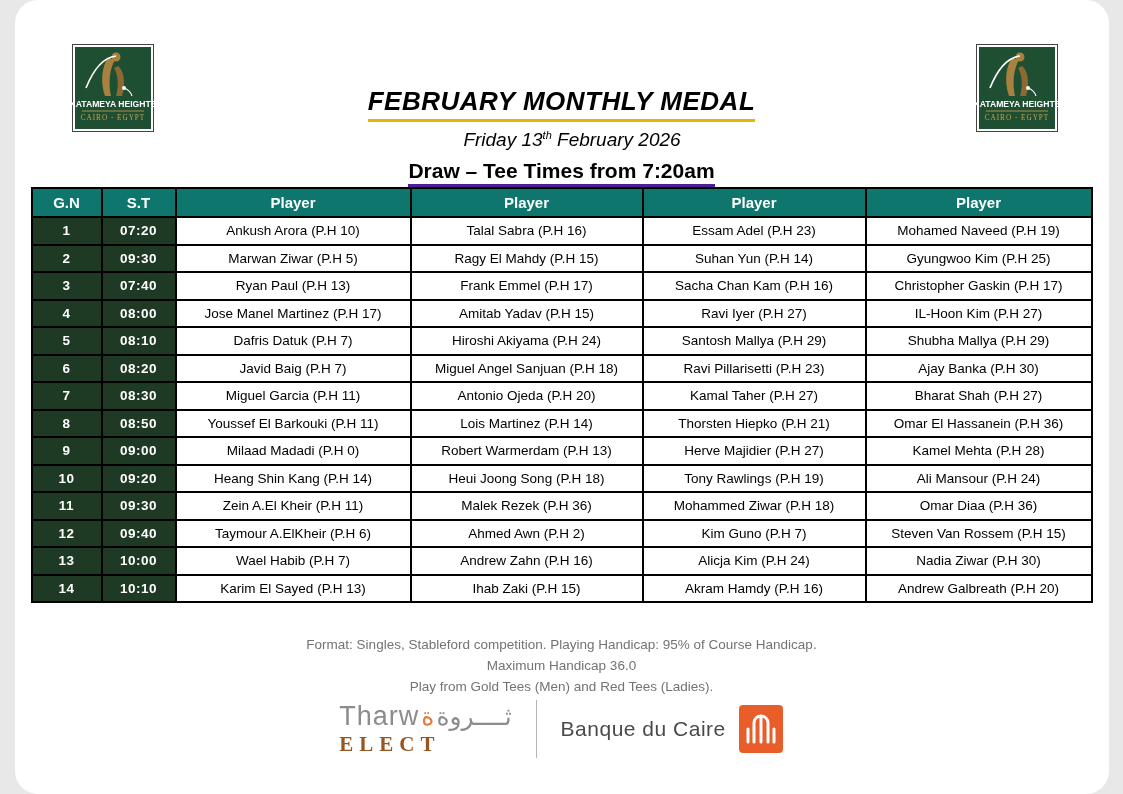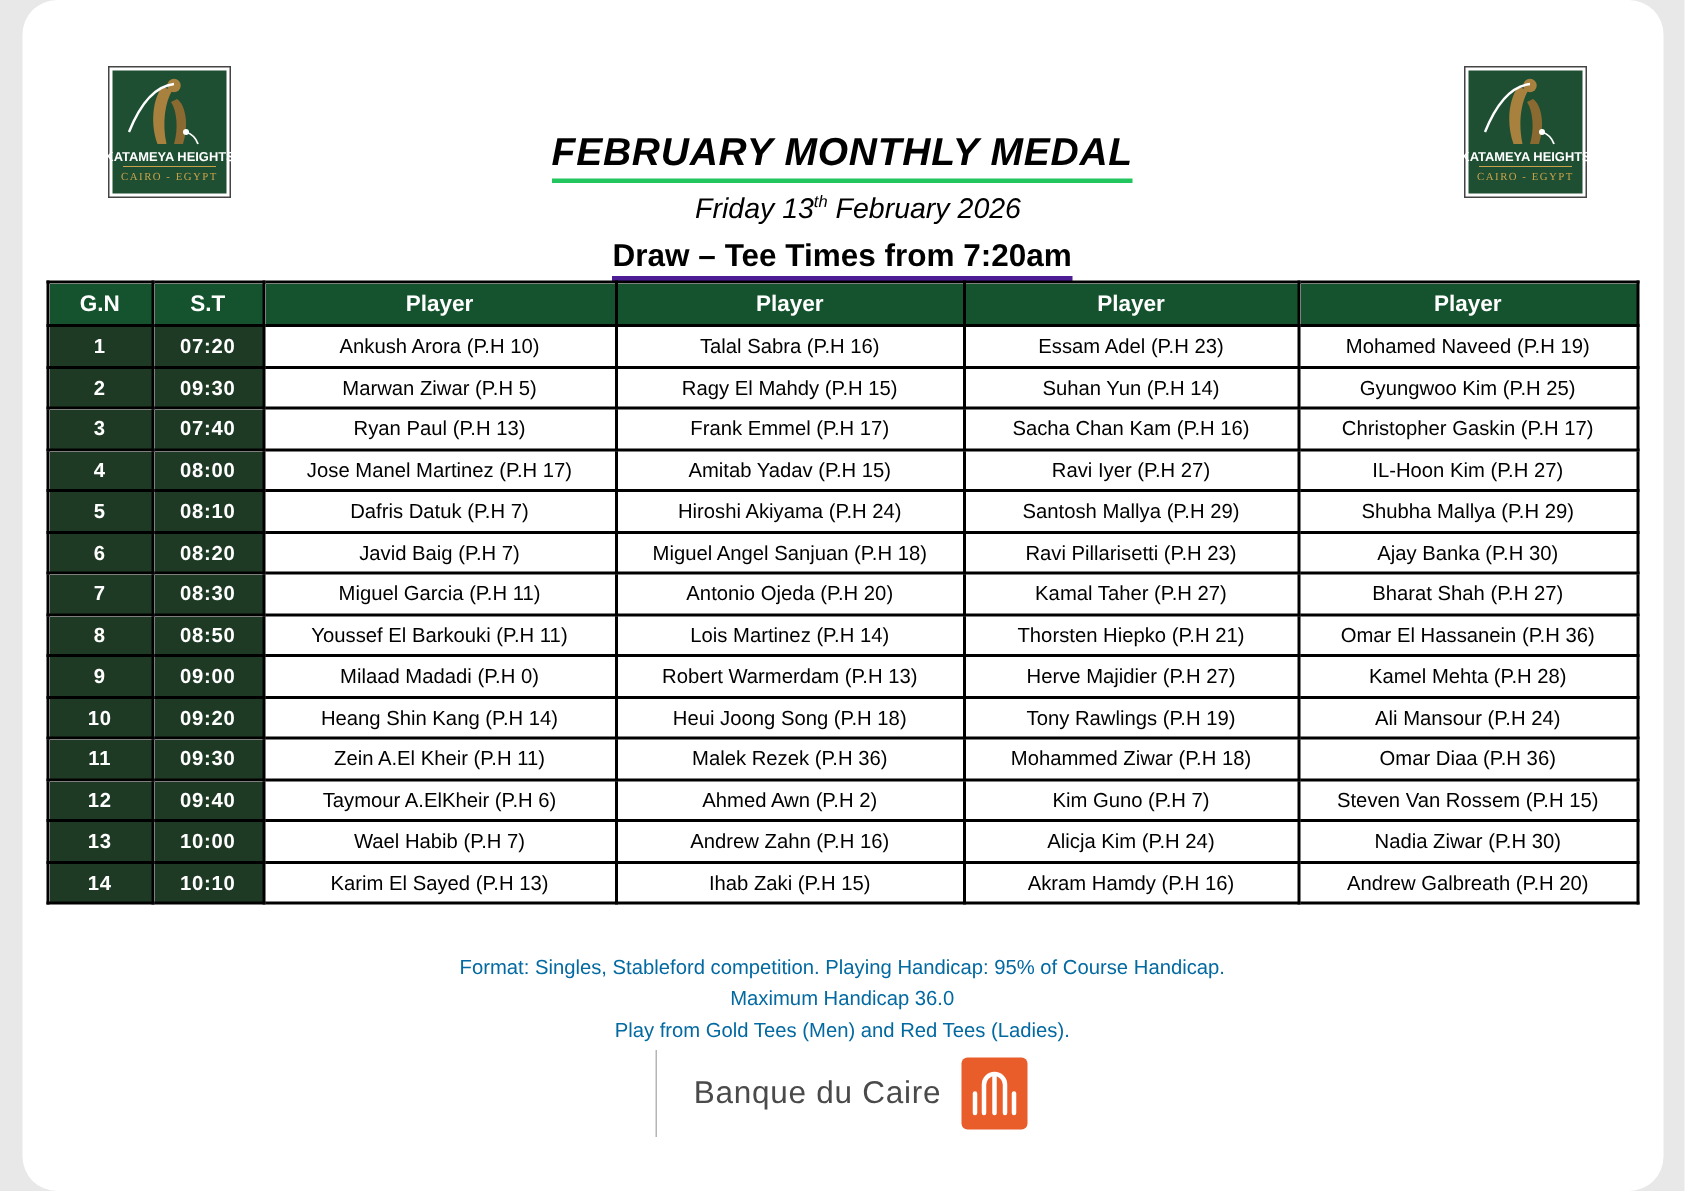--- a/index.html
+++ b/index.html
@@ -18,21 +18,21 @@
   .club-logo { position: absolute; top: 44px; width: 82px; height: 88px; }
   .club-logo.left  { left: 57px; }
   .club-logo.right { left: 961px; }
 
   
   .heading { position: absolute; top: 86px; left: 0; width: 100%; text-align: center; }
   .title {
     display: inline-block;
     font-size: 26px; font-weight: bold; font-style: italic;
     letter-spacing: 0.5px;
-    border-bottom: 3px solid #22c55e;
+    border-bottom: 3px solid #eab308;
     padding-bottom: 2px;
   }
   .date-line { margin-top: 7px; font-size: 19px; font-style: italic; padding-left: 21px; }
   .date-line sup { font-size: 11px; }
   .draw-line { margin-top: 8px; }
   .draw-line span {
     display: inline-block;
     font-size: 21px; font-weight: bold;
     border-bottom: 4px solid #4c1d95;
     padding-bottom: 1px;
@@ -46,38 +46,38 @@
     table-layout: fixed;
   }
   table.tee th, table.tee td {
     border: 2px solid #000;
     text-align: center;
     vertical-align: middle;
     overflow: hidden;
     white-space: nowrap;
   }
   table.tee th {
-    background: #14532d;
+    background: #0f766e;
     color: #fff;
     font-size: 15px;
     font-weight: bold;
     height: 29px;
   }
   table.tee td { height: 27.5px; font-size: 13.5px; background: #fff; }
   table.tee td.gn, table.tee td.st {
     background: #1e3a24;
     color: #fff;
     font-weight: bold;
     font-size: 13.5px;
     letter-spacing: 0.5px;
   }
 
   
   .notes { position: absolute; top: 634px; left: 0; width: 100%; text-align: center; }
-  .notes div { font-size: 13.5px; line-height: 21px; color: #0369a1; }
+  .notes div { font-size: 13.5px; line-height: 21px; color: #737373; }
 
   
   .sponsors {
     position: absolute; top: 700px; left: 0; width: 100%;
     display: flex; align-items: center; justify-content: center;
     gap: 24px;
   }
   .tharwa { text-align: left; line-height: 1; }
   .tharwa .row1 {
     font-size: 27px; color: #8c8c8c; letter-spacing: 1px;
@@ -282,20 +282,28 @@
       </tbody>
   </table>
 
   <div class="notes">
     <div>Format: Singles, Stableford competition. Playing Handicap: 95% of Course Handicap.</div>
     <div>Maximum Handicap 36.0</div>
     <div>Play from Gold Tees (Men) and Red Tees (Ladies).</div>
   </div>
 
   <div class="sponsors">
+    <div class="tharwa">
+      <div class="row1">
+        <span class="latin">Tharw</span>
+          <span class="arabic accent">ة</span>
+          <span class="arabic">ثــــروة</span>
+      </div>
+      <div class="row2">ELECT</div>
+    </div>
     <div class="vsep"></div>
     <div class="banque">
       <div class="texts">
         <div class="latin">Banque du Caire</div>
       </div>
       <svg width="46" height="50" viewBox="0 0 46 50">
         <rect x="1" y="1" width="44" height="48" rx="4" fill="#e95d2a"></rect>
         <path d="M10 38 V 25" stroke="#fff" stroke-width="3" fill="none" stroke-linecap="round"></path>
         <path d="M36 38 V 25" stroke="#fff" stroke-width="3" fill="none" stroke-linecap="round"></path>
         <path d="M16 38 V 19 A 7 7 0 0 1 30 19 V 38" stroke="#fff" stroke-width="3" fill="none" stroke-linecap="round"></path>

